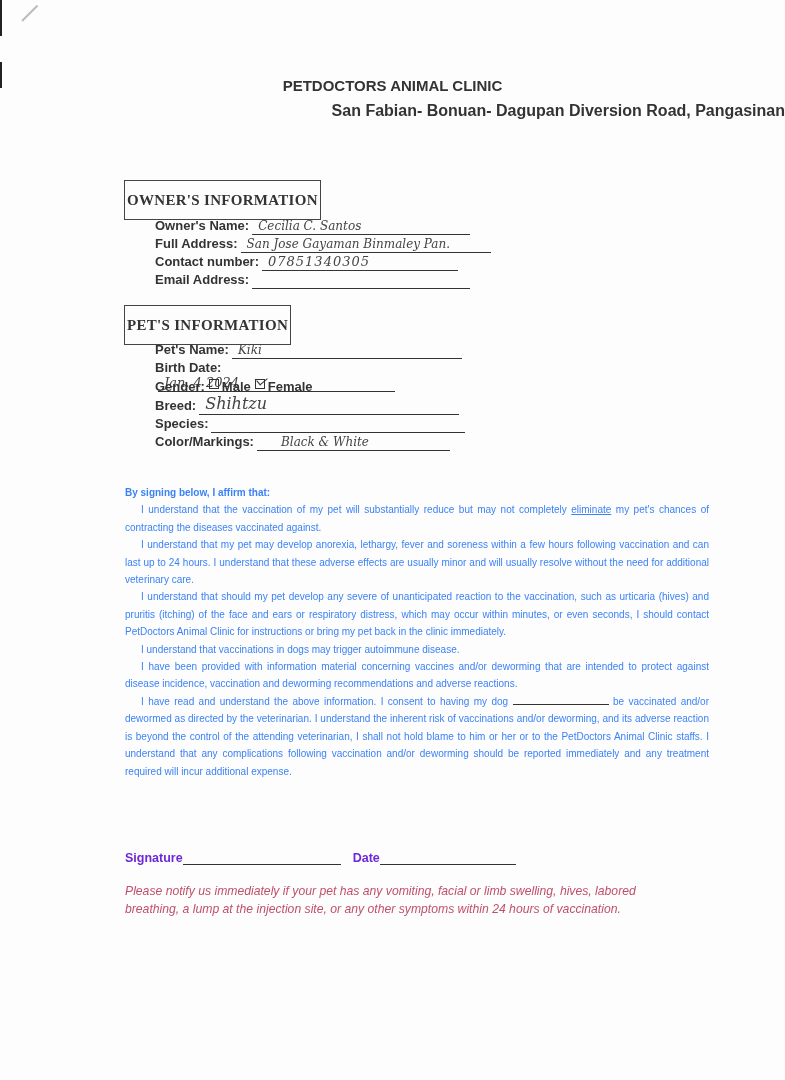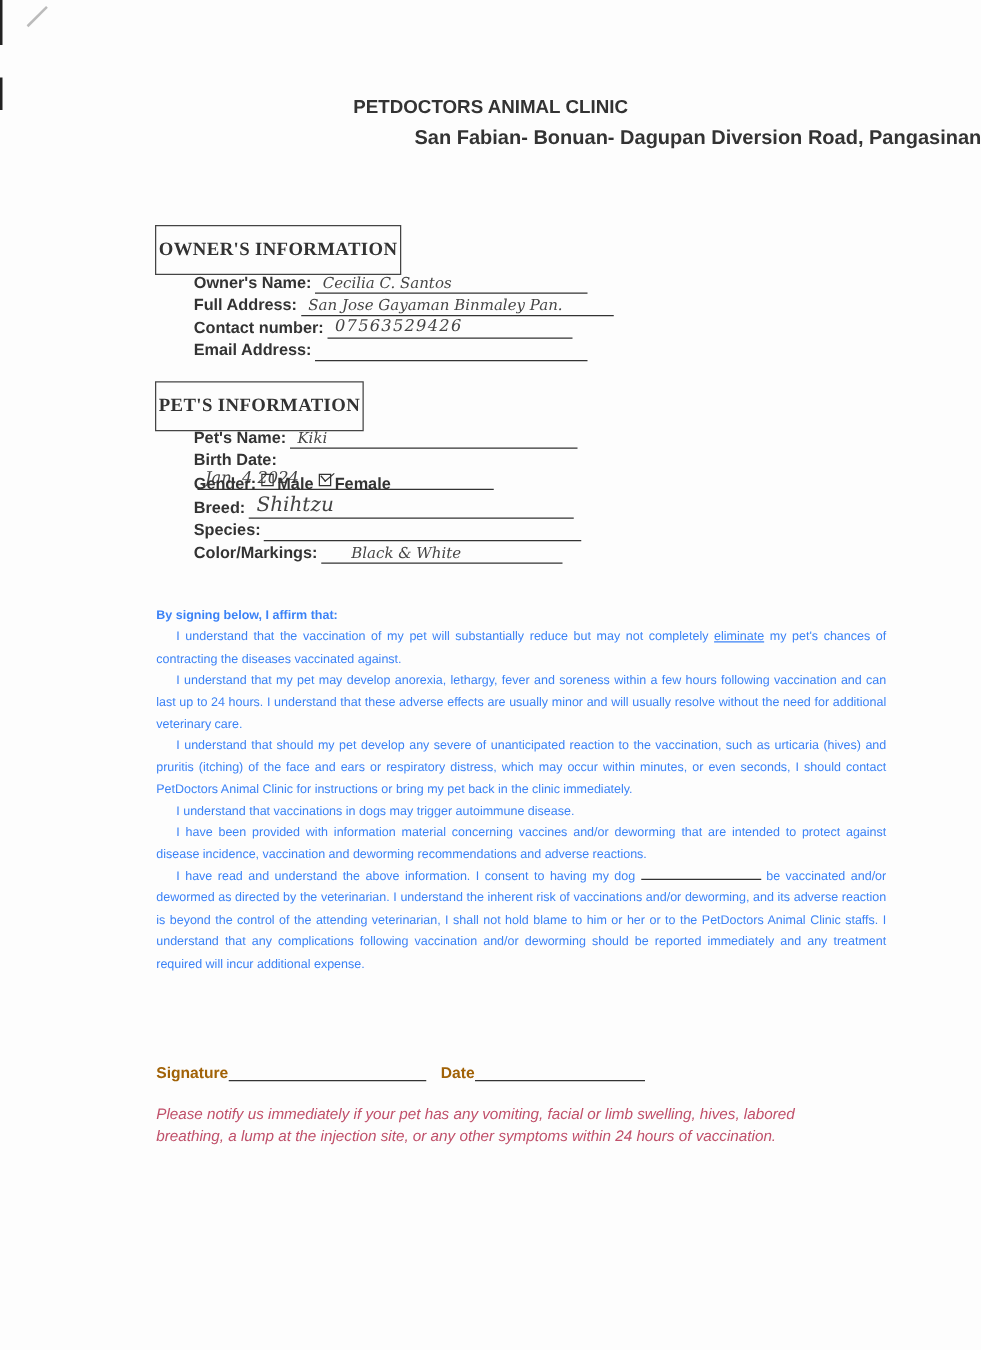--- a/index.html
+++ b/index.html
@@ -16,21 +16,21 @@
   .field .line { border-bottom:1.3px solid #333; height:16px; margin-left:3px; position:relative; }
   .hand { position:absolute; left:6px; bottom:1px; font-family:"DejaVu Serif", serif; font-style:italic; font-weight:normal;
           font-size:12px; color:#444; white-space:nowrap; }
   .checkbox { display:inline-block; width:8px; height:8px; border:1px solid #333; margin:0 3px 0 4px; vertical-align:middle; position:relative; }
   .checkbox.checked::after { content:""; position:absolute; left:1px; top:-3px; width:9px; height:5px; border-left:1.2px solid #333; border-bottom:1.2px solid #333; transform:rotate(-40deg); }
   .affirm { position:absolute; left:125px; width:584px; font-size:10px; line-height:17.4px; color:#3b82f6; }
   .affirm .lead { font-weight:bold; }
   .affirm p { margin:0; text-align:justify; text-indent:16px; }
   .affirm u { text-decoration:underline; }
   .blank { display:inline-block; width:96px; border-bottom:1px solid #333; height:10px; }
-  .sig { position:absolute; top:851px; left:125px; font-weight:bold; font-size:12.5px; color:#a16207; display:flex; align-items:flex-end; }
+  .sig { position:absolute; top:851px; left:125px; font-weight:bold; font-size:12.5px; color:#6d28d9; display:flex; align-items:flex-end; }
   .sig .line { border-bottom:1.2px solid #333; height:12px; }
   .notice { position:absolute; left:125px; top:882px; width:560px; font-style:italic; font-size:12.2px; line-height:18px; color:#c0506a; }
 </style>
 </head>
 <body>
 
 <div class="edge-mark" style="top:0;height:36px;"></div>
 <div class="edge-mark" style="top:62px;height:26px;"></div>
 <div class="scratch"></div>
 
@@ -47,21 +47,21 @@
 </div>
 <div class="field" style="top:236px;">
   <span>Full Address:</span>
   <span class="line" style="width:250px;">
       <span class="hand">San Jose Gayaman Binmaley Pan.</span>
     </span>
 </div>
 <div class="field" style="top:254px;">
   <span>Contact number:</span>
   <span class="line" style="width:196px;">
-      <span class="hand" style="font-size:13px;letter-spacing:1px;">07563529426</span>
+      <span class="hand" style="font-size:13px;letter-spacing:1px;">07851340305</span>
     </span>
 </div>
 <div class="field" style="top:272px;">
   <span>Email Address:</span>
   <span class="line" style="width:218px;">
       <span class="hand"></span>
     </span>
 </div>
 
 <div class="section-box" style="top:305px;">PET'S INFORMATION</div>

